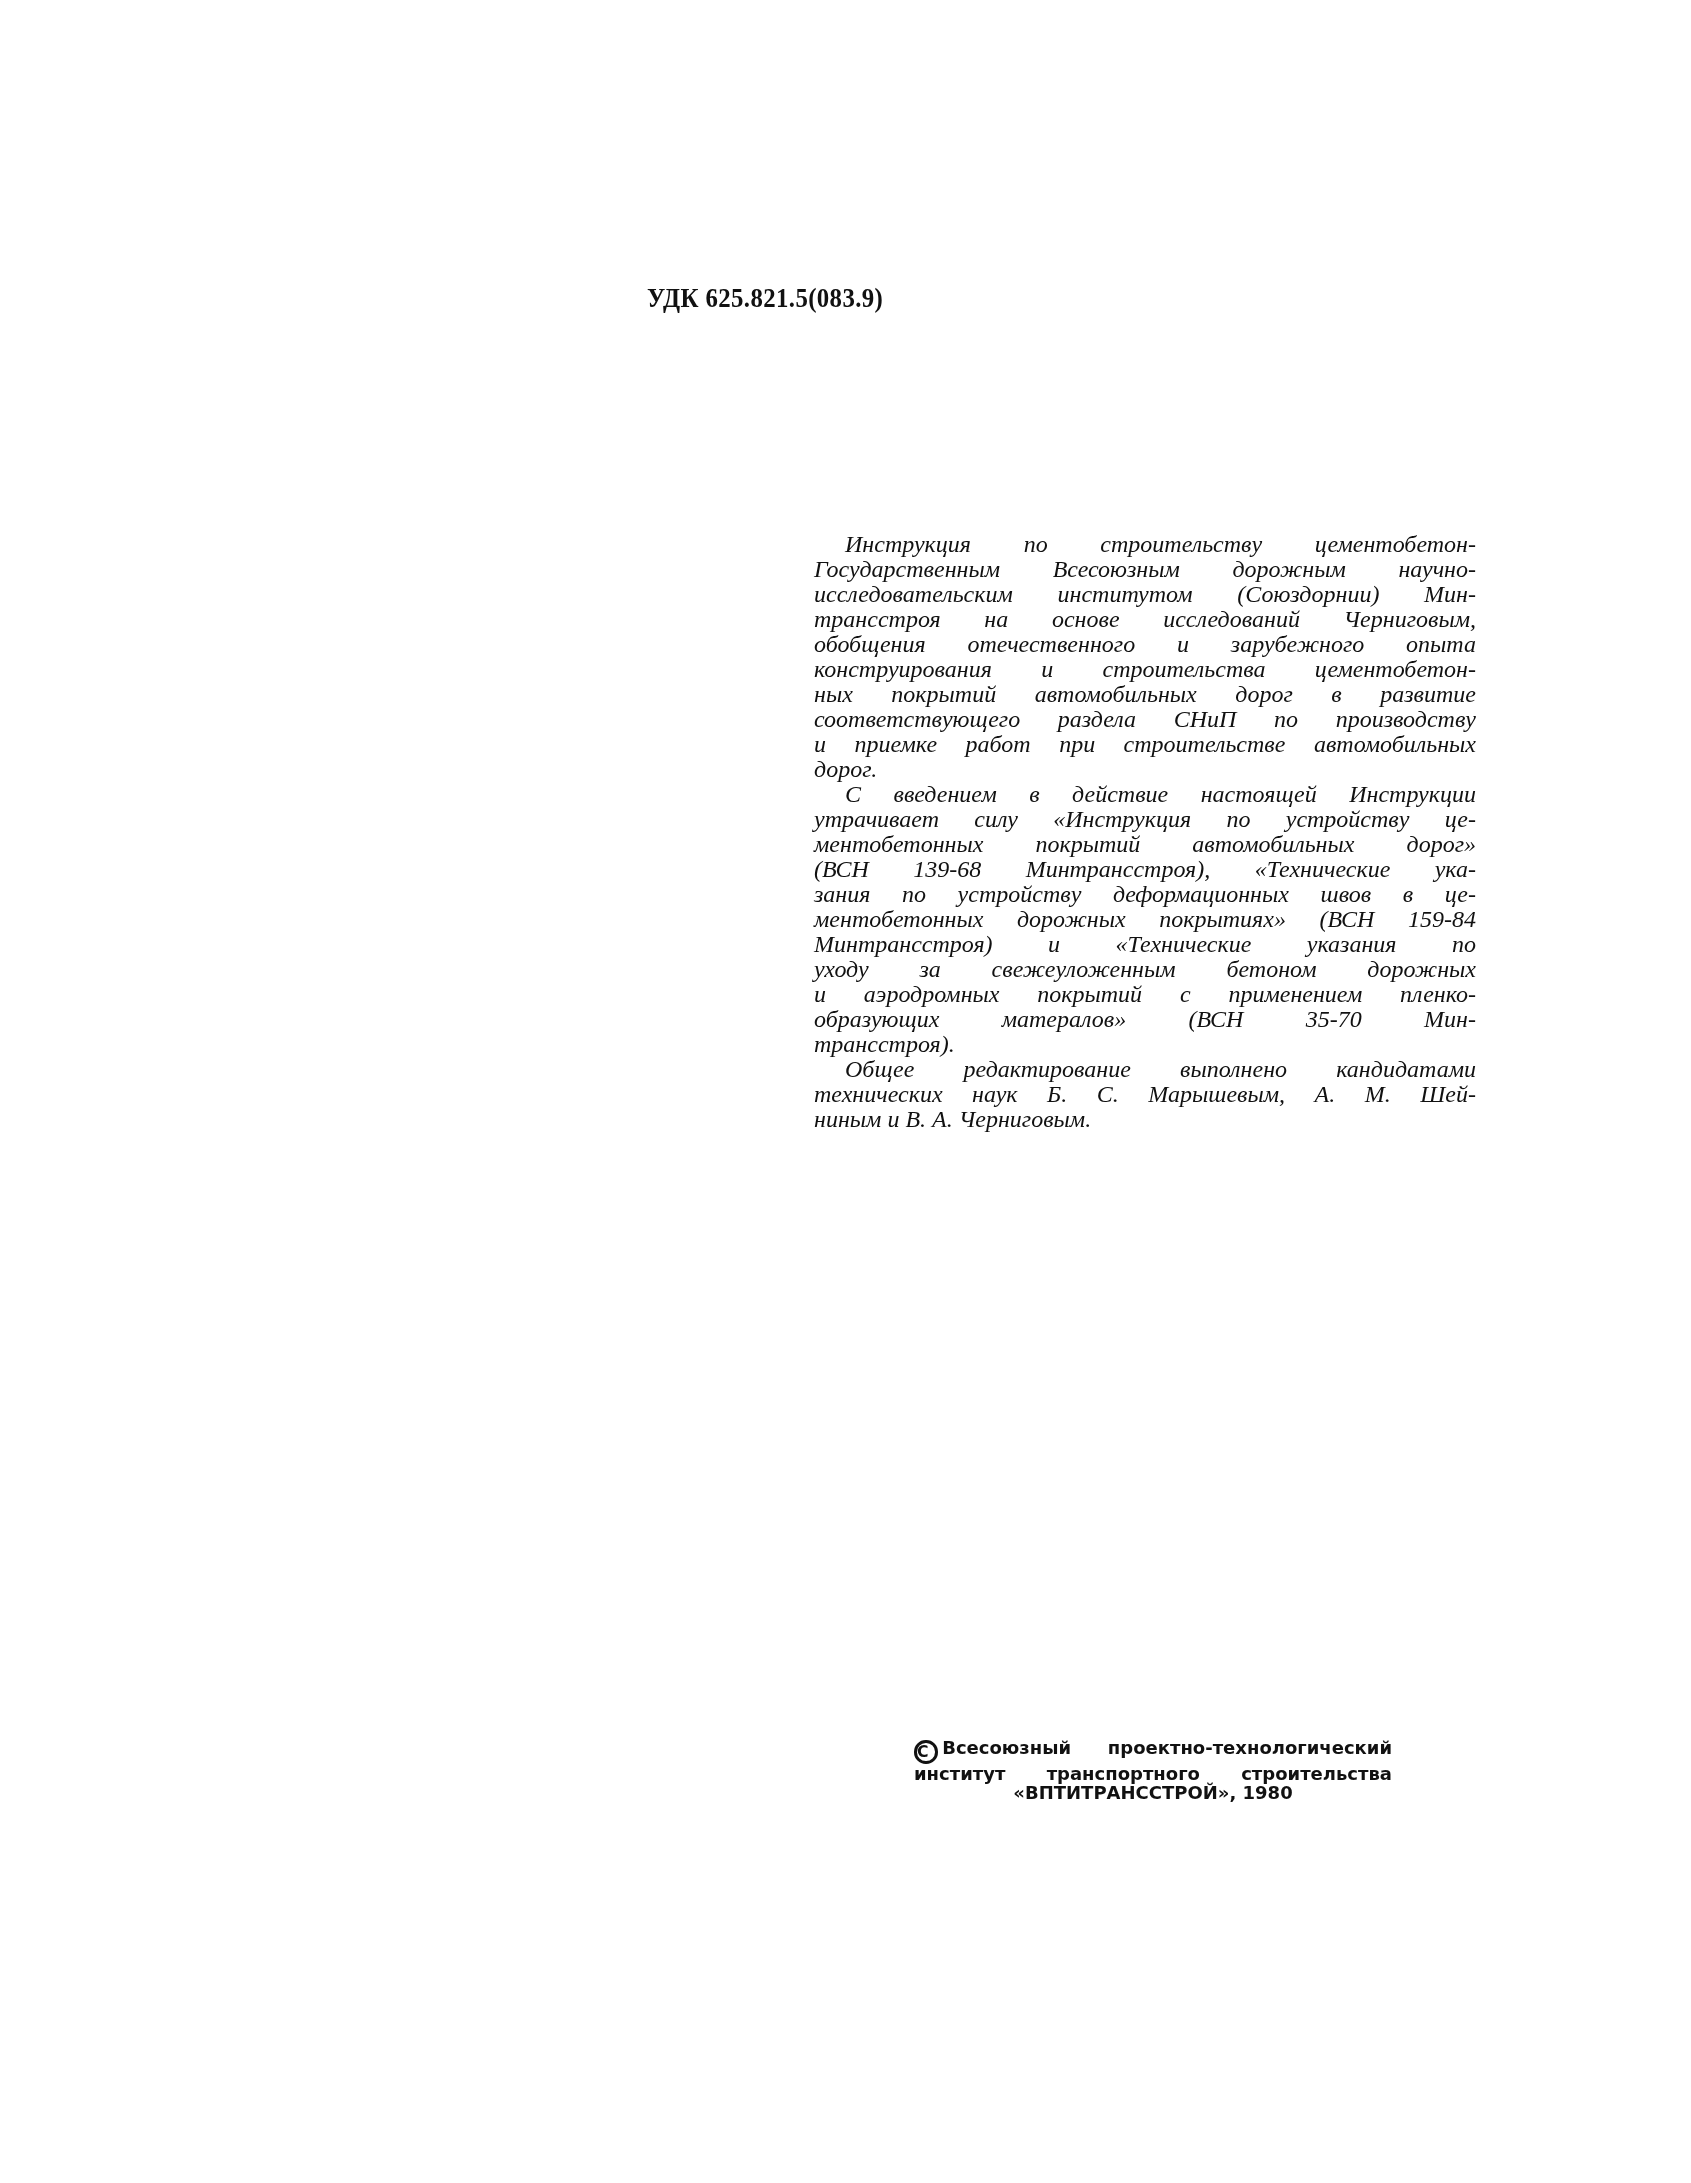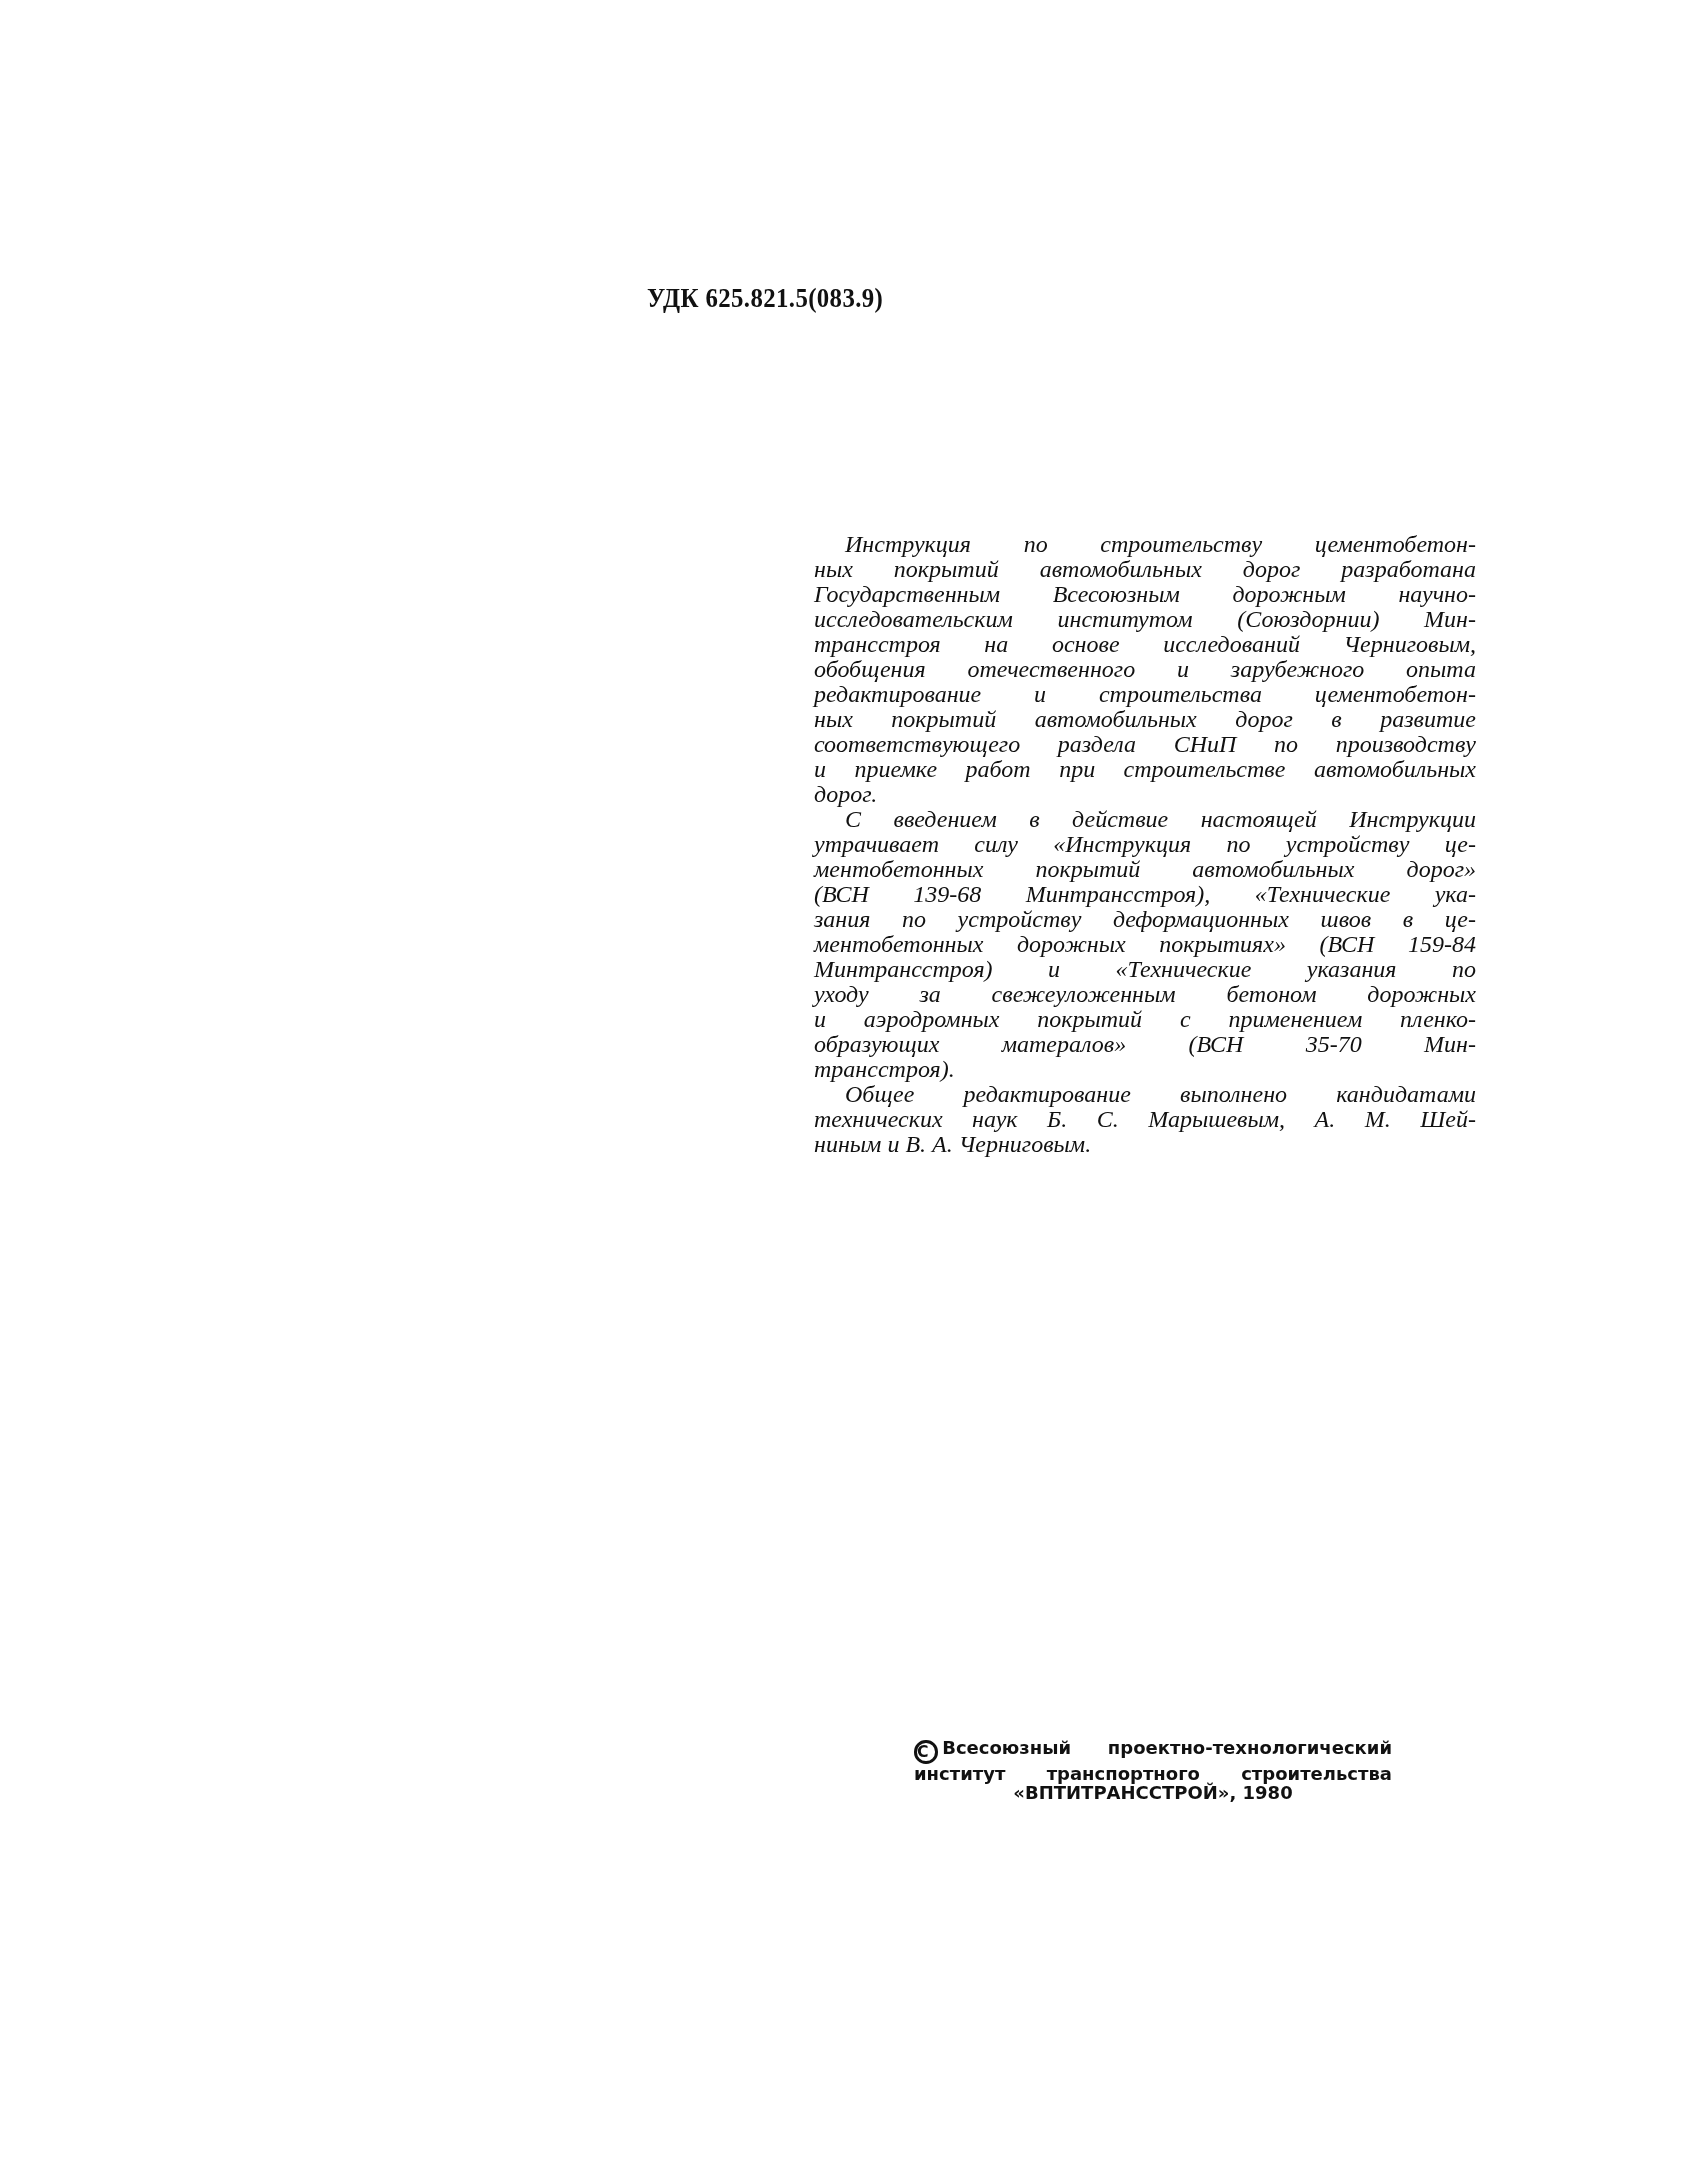--- a/index.html
+++ b/index.html
@@ -84,26 +84,25 @@
     }
   </style>
 </head>
 <body>
 
 <div class="udk">УДК 625.821.5(083.9)</div>
 
 <div class="annotation">
   <div>
     <span class="line indent">Инструкция по строительству цементобетон-</span>
-    <span class="line">ных покрытий автомобильных дорог разработана</span>
     <span class="line">Государственным Всесоюзным дорожным научно-</span>
     <span class="line">исследовательским институтом (Союздорнии) Мин-</span>
     <span class="line">трансстроя на основе исследований Черниговым,</span>
     <span class="line">обобщения отечественного и зарубежного опыта</span>
-    <span class="line">редактирование и строительства цементобетон-</span>
+    <span class="line">конструирования и строительства цементобетон-</span>
     <span class="line">ных покрытий автомобильных дорог в развитие</span>
     <span class="line">соответствующего раздела СНиП по производству</span>
     <span class="line">и приемке работ при строительстве автомобильных</span>
     <span class="line last">дорог.</span>
   </div>
   <div>
     <span class="line indent">С введением в действие настоящей Инструкции</span>
     <span class="line">утрачивает силу «Инструкция по устройству це-</span>
     <span class="line">ментобетонных покрытий автомобильных дорог»</span>
     <span class="line">(ВСН 139-68 Минтрансстроя), «Технические ука-</span>

